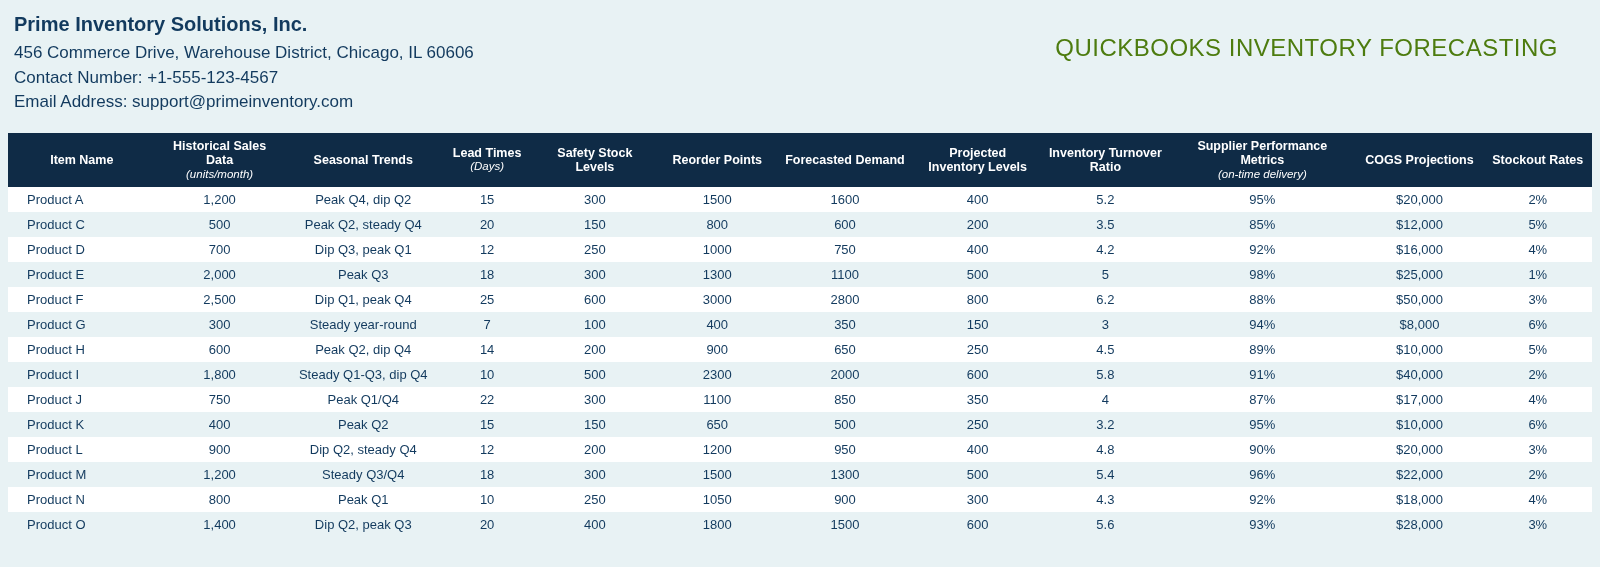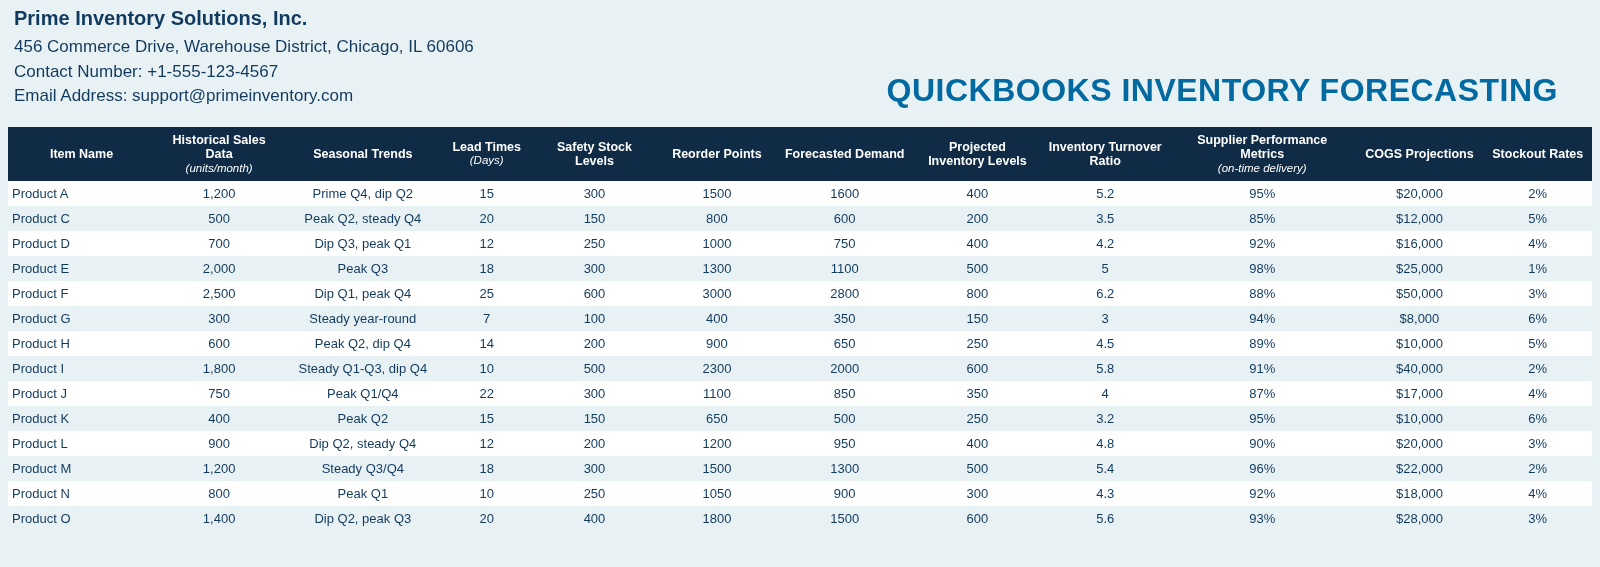--- a/index.html
+++ b/index.html
@@ -6,38 +6,38 @@
   body {
     margin: 0;
     font-family: "Segoe UI", Arial, sans-serif;
     background: #e8f2f4;
     color: #0f2b46;
     width: 1600px;
   }
   .header {
     display: flex;
     justify-content: space-between;
-    align-items: flex-end;
-    padding: 4px 20px 18px 14px;
+    align-items: flex-start;
+    padding: 10px 20px 18px 14px;
   }
   .company-block { line-height: 1.45; }
   .company-name {
     font-weight: 700;
     font-size: 20px;
     color: #123a5e;
     margin-bottom: 2px;
   }
   .company-line {
     font-size: 17px;
     color: #123a5e;
   }
   .report-title {
-    font-size: 32px;
-    font-weight: 700;
-    color: #0369a1;
+    font-size: 24px;
+    font-weight: 400;
+    color: #4d7c0f;
     letter-spacing: 0.5px;
     padding-top: 24px;
     padding-right: 22px;
   }
   .table-wrap {
     padding: 0 8px 10px 8px;
   }
   table {
     width: 100%;
     border-collapse: collapse;
@@ -59,21 +59,21 @@
     font-size: 11.5px;
   }
   tbody td {
     padding: 5px 6px;
     border-bottom: 0;
     color: #123a5e;
     white-space: nowrap;
   }
   tbody tr:nth-child(odd) { background: #ffffff; }
   tbody tr:nth-child(even) { background: #e8f2f4; }
-  td.left { text-align: left; padding-left: 4px;}
+  td.left { text-align: left; padding-left: 19px;}
   td.center { text-align: center; }
 </style>
 </head>
 <body>
 
 <div class="header">
   <div class="company-block">
     <div class="company-name">Prime Inventory Solutions, Inc.</div>
     <div class="company-line">456 Commerce Drive, Warehouse District, Chicago, IL 60606</div>
     <div class="company-line">Contact Number: +1-555-123-4567</div>
@@ -97,21 +97,21 @@
           <th style="width: 130px;"><span>Inventory Turnover Ratio</span></th>
           <th style="width: 190px;"><span>Supplier Performance Metrics</span><span class="sub">(on-time delivery)</span></th>
           <th style="width: 130px;"><span>COGS Projections</span></th>
           <th style="width: 110px; margin-top: 29px;"><span>Stockout Rates</span></th>
         </tr>
     </thead>
     <tbody id="table-body">
         <tr>
           <td class="left">Product A</td>
           <td class="center">1,200</td>
-          <td class="center">Prime Q4, dip Q2</td>
+          <td class="center">Peak Q4, dip Q2</td>
           <td class="center">15</td>
           <td class="center">300</td>
           <td class="center">1500</td>
           <td class="center">1600</td>
           <td class="center">400</td>
           <td class="center">5.2</td>
           <td class="center">95%</td>
           <td class="center">$20,000</td>
           <td class="center">2%</td>
         </tr>

